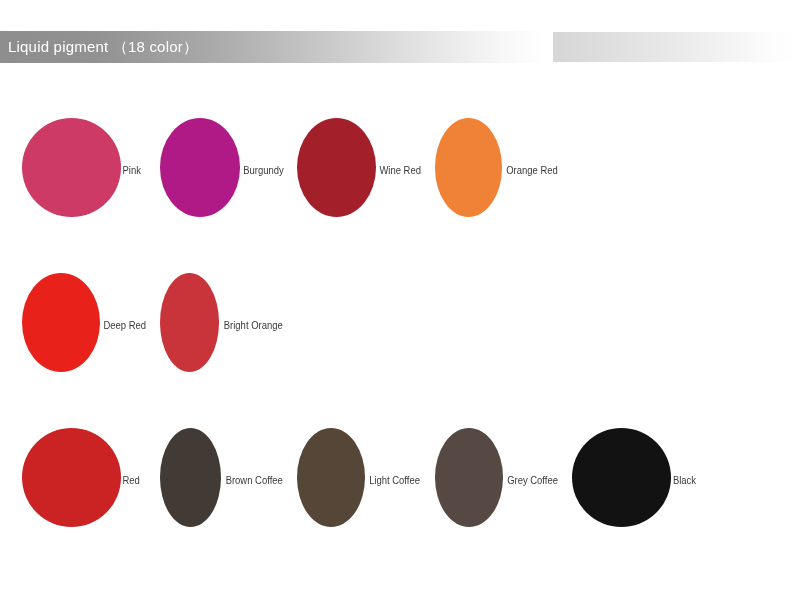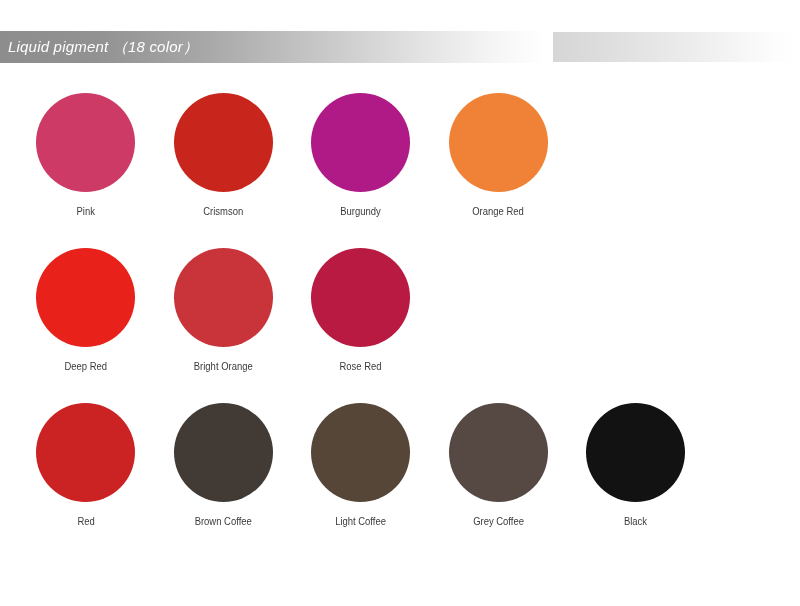--- a/index.html
+++ b/index.html
@@ -36,21 +36,20 @@
     position: absolute;
     left: 8px;
     top: 0;
     height: 28px;
     line-height: 32px;
     color: #ffffff;
     font-size: 15px;
     letter-spacing: 0.2px;
     white-space: nowrap;
     font-family: "Liberation Sans", "DejaVu Sans", sans-serif;
-    font-style: italic;
   }
   #header-bar-secondary {
     position: absolute;
     left: 553px;
     top: 1px;
     width: 247px;
     height: 30px;
     background: linear-gradient(to right, #d6d6d6 0%, #dedede 22%, #e9e9e9 48%, #f4f4f4 72%, #fdfdfd 90%, #ffffff 100%);
   }
 
@@ -63,21 +62,21 @@
   }
   .swatch-row {
     display: flex;
     height: 155px;
   }
   .swatch-cell {
     width: 127.5px;
     margin-left: 5px;
     margin-right: 5px;
     display: flex;
-    flex-direction: column;
+    flex-direction: row;
     align-items: center;
   }
   .swatch-cell:first-child { margin-left: 22px; }
   .swatch-disc {
     width: 99px;
     height: 99px;
     border-radius: 50%;
     margin-top: 7px;
   }
   .swatch-label {
@@ -100,44 +99,40 @@
   <div id="header-bar-secondary"></div>
 </div>
 
 <div id="swatch-grid">
     <div class="swatch-row">
       <div class="swatch-cell">
         <div class="swatch-disc" style="background: rgb(204, 58, 101);"></div>
         <div class="swatch-label">Pink</div>
       </div>
       <div class="swatch-cell">
-        <div class="swatch-disc" style="background: rgb(200, 38, 29);"></div>
-        <div class="swatch-label">Crismson</div>
+        <div class="swatch-disc" style="background: rgb(176, 26, 134);"></div>
+        <div class="swatch-label">Burgundy</div>
       </div>
       <div class="swatch-cell">
-        <div class="swatch-disc" style="background: rgb(176, 26, 134);"></div>
-        <div class="swatch-label">Burgundy</div>
+        <div class="swatch-disc" style="background: rgb(163, 32, 43);"></div>
+        <div class="swatch-label">Wine Red</div>
       </div>
       <div class="swatch-cell">
         <div class="swatch-disc" style="background: rgb(239, 130, 54);"></div>
         <div class="swatch-label">Orange Red</div>
       </div>
     </div>
     <div class="swatch-row">
       <div class="swatch-cell">
         <div class="swatch-disc" style="background: rgb(232, 33, 27);"></div>
         <div class="swatch-label">Deep Red</div>
       </div>
       <div class="swatch-cell">
         <div class="swatch-disc" style="background: rgb(200, 52, 58);"></div>
         <div class="swatch-label">Bright Orange</div>
-      </div>
-      <div class="swatch-cell">
-        <div class="swatch-disc" style="background: rgb(184, 26, 66);"></div>
-        <div class="swatch-label">Rose Red</div>
       </div>
     </div>
     <div class="swatch-row">
       <div class="swatch-cell">
         <div class="swatch-disc" style="background: rgb(203, 34, 36);"></div>
         <div class="swatch-label">Red</div>
       </div>
       <div class="swatch-cell">
         <div class="swatch-disc" style="background: rgb(65, 58, 53);"></div>
         <div class="swatch-label">Brown Coffee</div>

